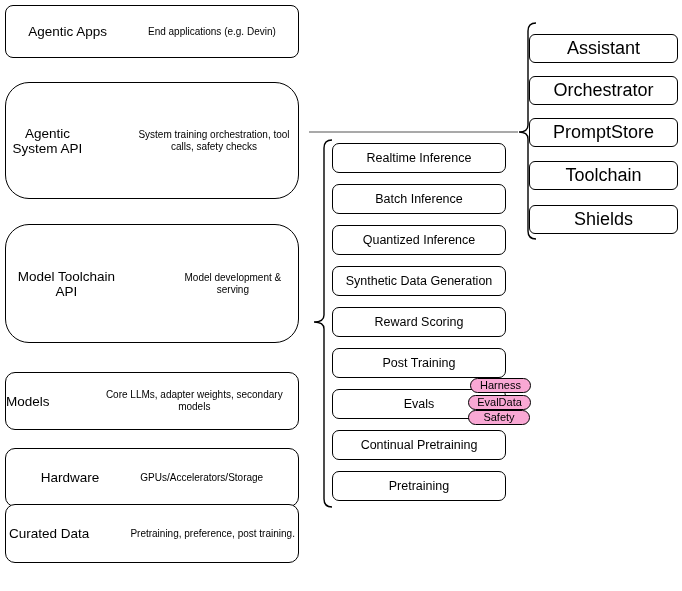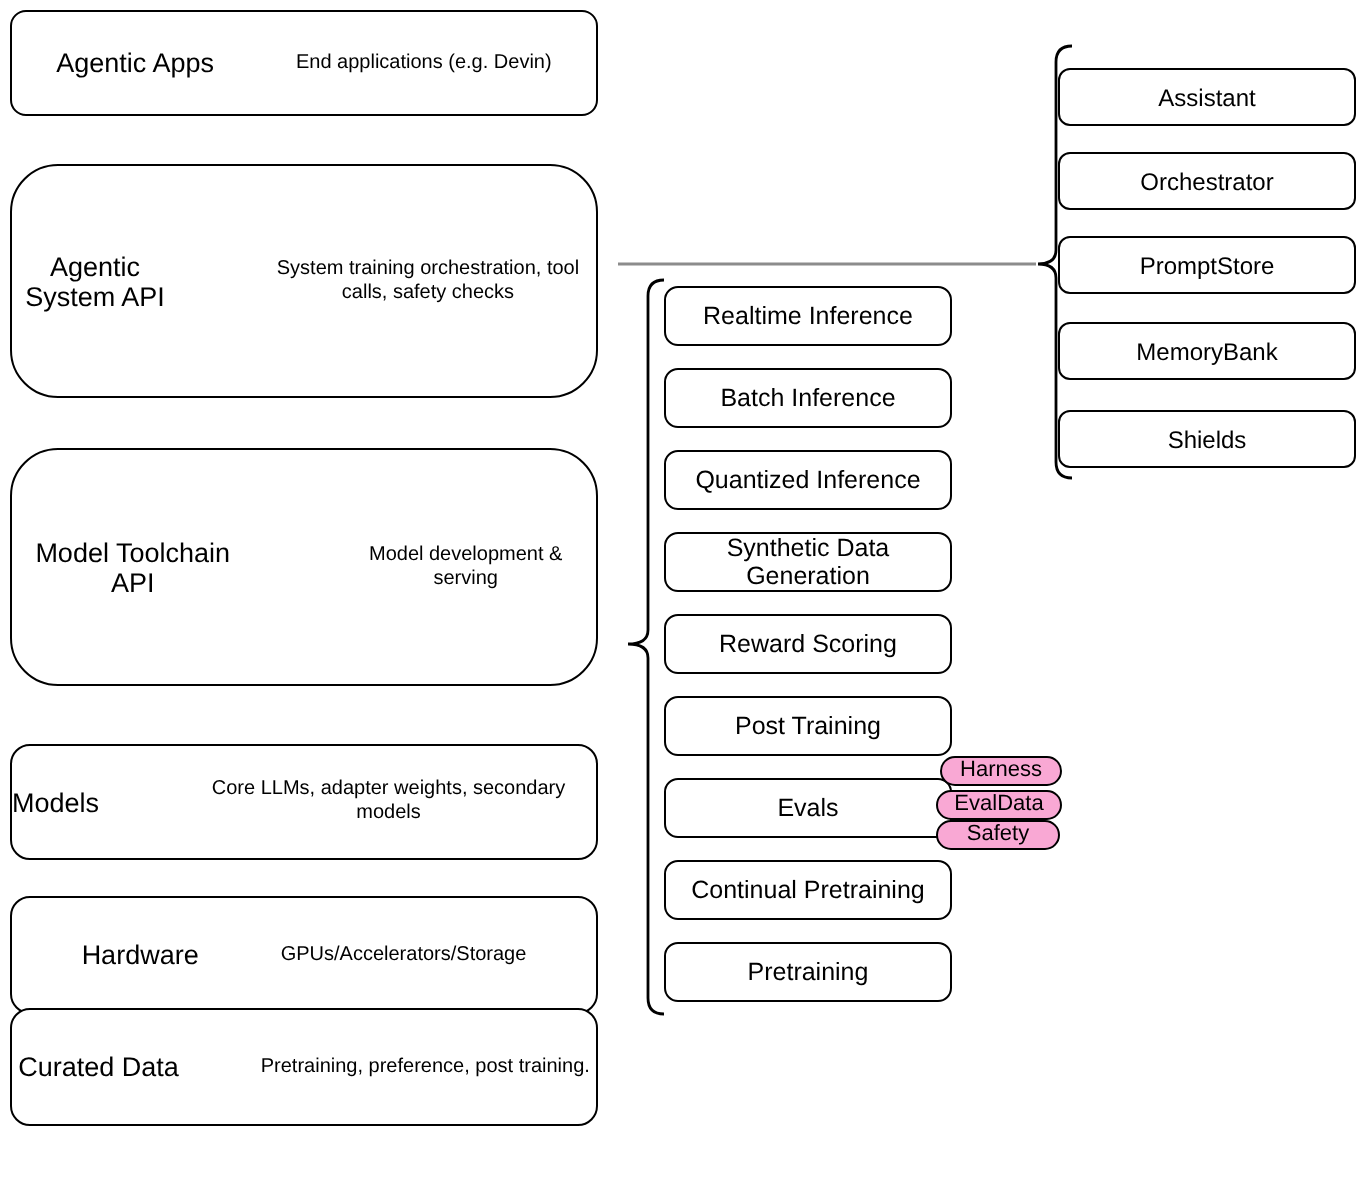--- a/index.html
+++ b/index.html
@@ -27,21 +27,21 @@
     justify-content: center;
     gap: 5px;
     text-align: center;
   }
   .lbox .btitle { font-size: 13.5px; line-height: 15px; }
   .lbox .bsub   { font-size: 10px;   line-height: 12px; padding-left: 36px; }
 
   .mbox {
     position: absolute;
     left: 332px;
-    width: 144px;
+    width: 174px;
     height: 30px;
     border: 1.4px solid #000;
     border-radius: 7px;
     background: #fff;
     box-sizing: border-box;
     display: flex;
     align-items: center;
     justify-content: center;
     font-size: 12.5px;
     text-align: center;
@@ -52,21 +52,21 @@
     left: 529px;
     width: 149px;
     height: 29px;
     border: 1.4px solid #000;
     border-radius: 6px;
     background: #fff;
     box-sizing: border-box;
     display: flex;
     align-items: center;
     justify-content: center;
-    font-size: 12px;
+    font-size: 18px;
     text-align: center;
   }
 
   .tag {
     position: absolute;
     height: 15px;
     border: 1.4px solid #000;
     border-radius: 8px;
     background: #f9a8d4;
     box-sizing: border-box;
@@ -161,19 +161,19 @@
   <div class="rbox" style="top:34px">
     <span>Assistant</span>
   </div>
   <div class="rbox" style="top:76px">
     <span>Orchestrator</span>
   </div>
   <div class="rbox" style="top:118px">
     <span>PromptStore</span>
   </div>
   <div class="rbox" style="top:161px">
-    <span>MemoryBank</span>
+    <span>Toolchain</span>
   </div>
   <div class="rbox" style="top:205px">
     <span>Shields</span>
   </div>
 
 </div>
 
 </body></html>

